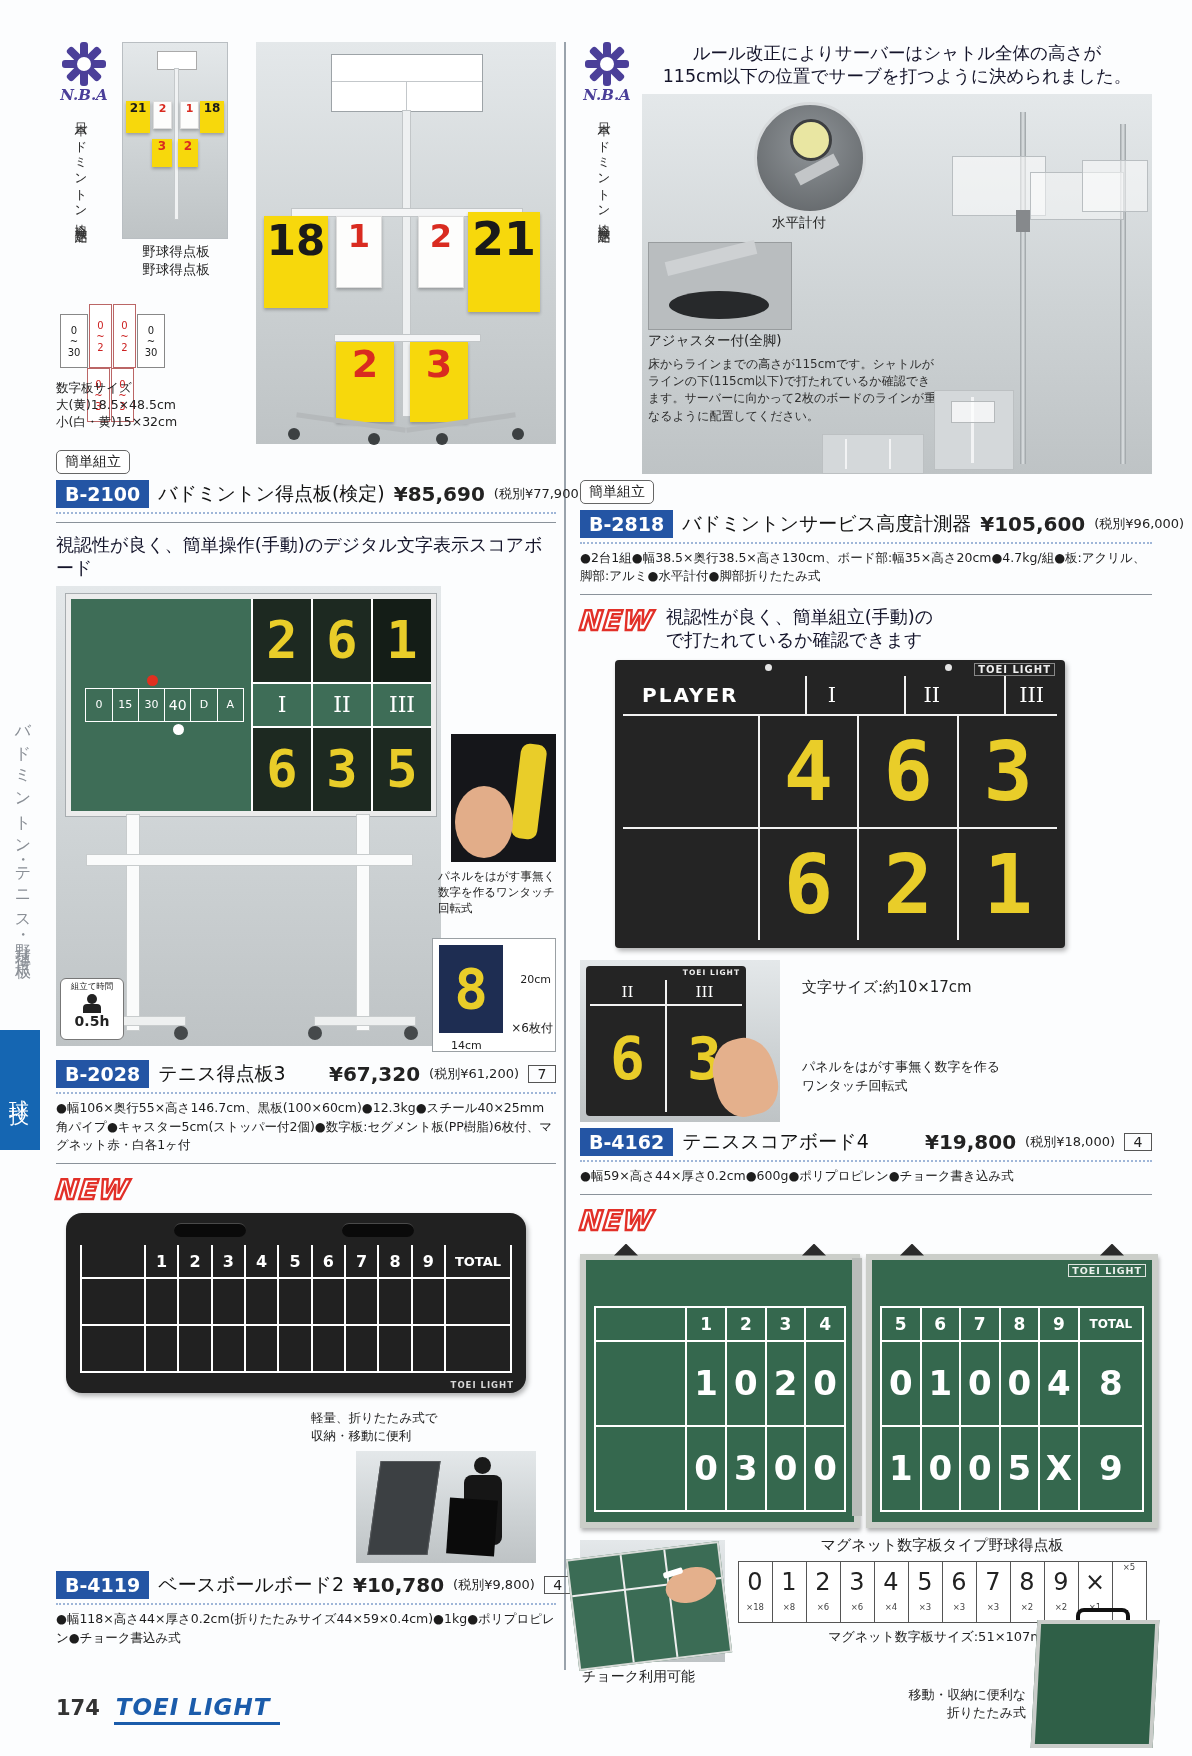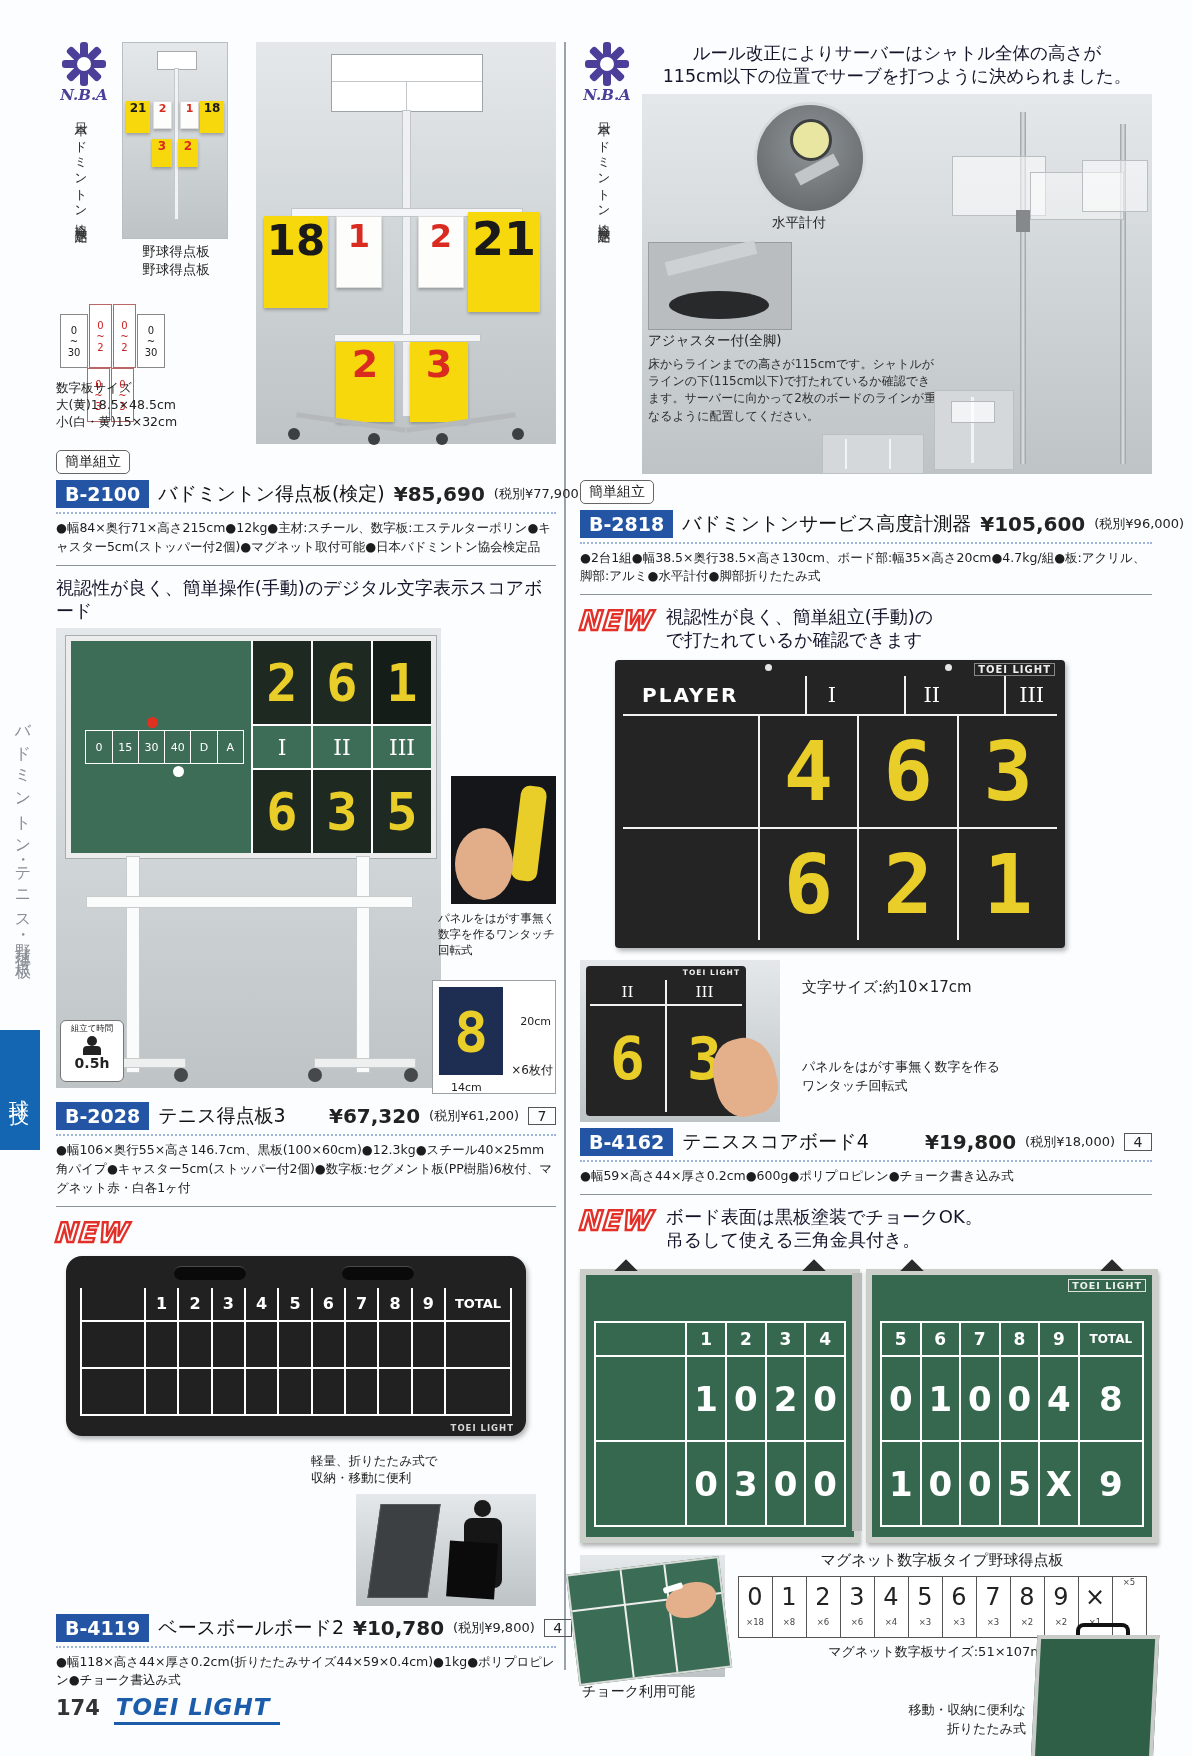--- a/index.html
+++ b/index.html
@@ -186,21 +186,20 @@
         </div>
       </div>
       <div class="easy">簡単組立</div>
       <div class="prodline">
         <span class="code">B-2100</span>
         <span class="pname">バドミントン得点板(検定)</span>
         <span class="price">¥85,690</span>
         <span class="tax">(税別¥77,900)</span>
         <span class="refbox">9</span>
       </div>
-      <div class="desc">●幅84×奥行71×高さ215cm●12kg●主材:スチール、数字板:エステルターポリン●キャスター5cm(ストッパー付2個)●マグネット取付可能●日本バドミントン協会検定品</div>
     </div>
 
     <hr class="hdiv">
 
     <div>
       <div class="headline">視認性が良く、簡単操作(手動)のデジタル文字表示スコアボード</div>
       <div style="position:relative;height:468px;margin-top:6px;">
         <div class="photo" style="position:absolute;left:0;top:0;width:385px;height:460px;">
 
           <div class="abs" style="left:10px;top:8px;width:360px;height:212px;background:#3e6d57;border:5px solid #ececec;box-shadow:0 0 0 1px #a8adb0;">
@@ -245,21 +244,21 @@
               <div class="bb-cell" style="flex:1;border:1.5px solid #fff;font-size:11px;">
                   <span>0</span>
                 </div>
               <div class="bb-cell" style="flex:1;border:1.5px solid #fff;border-left:none;font-size:11px;">
                   <span>15</span>
                 </div>
               <div class="bb-cell" style="flex:1;border:1.5px solid #fff;border-left:none;font-size:11px;position:relative;">
                   <span>30</span>
                 <span class="abs" style="left:8px;top:-14px;width:11px;height:11px;border-radius:50%;background:#e03020;"></span>
                 </div>
-              <div class="bb-cell" style="flex:1;border:1.5px solid #fff;border-left:none;font-size:11px;position:relative;">
+              <div class="bb-cell" style="flex:1;border:1.5px solid #fff;border-left:none;font-size:14px;position:relative;">
                   <span>40</span>
                 <span class="abs" style="left:8px;bottom:-14px;width:11px;height:11px;border-radius:50%;background:#fff;"></span>
                 </div>
               <div class="bb-cell" style="flex:1;border:1.5px solid #fff;border-left:none;font-size:11px;">
                   <span>D</span>
                 </div>
               <div class="bb-cell" style="flex:1;border:1.5px solid #fff;border-left:none;font-size:11px;">
                   <span>A</span>
                 </div>
             </div>
@@ -560,24 +559,20 @@
         <span class="refbox">4</span>
       </div>
       <div class="desc">●幅59×高さ44×厚さ0.2cm●600g●ポリプロピレン●チョーク書き込み式</div>
     </div>
 
     <hr class="hdiv">
 
     <div>
       <div style="display:flex;gap:12px;align-items:flex-start;">
         <span class="newb">NEW</span>
-        <div class="headline big">
-          <div>ボード表面は黒板塗装でチョークOK。</div>
-          <div>吊るして使える三角金具付き。</div>
-        </div>
       </div>
       <div style="position:relative;height:496px;margin-top:12px;">
 
         <div class="abs" style="left:0;top:6px;width:268px;height:262px;background:#35684e;border:6px solid #cbcec9;box-shadow:1px 3px 4px rgba(0,0,0,.3);">
           <div class="abs" style="left:28px;top:-16px;width:24px;height:12px;background:#2b2b2b;clip-path:polygon(50% 0,100% 100%,0 100%);"></div>
           <div class="abs" style="right:28px;top:-16px;width:24px;height:12px;background:#2b2b2b;clip-path:polygon(50% 0,100% 100%,0 100%);"></div>
           <div class="abs" style="left:8px;right:8px;top:46px;bottom:10px;display:flex;flex-direction:column;">
             <div style="height:32px;display:flex;border:2.5px solid #fff;">
               <div class="bb-cell" style="width:36%;"></div>
               <div class="bb-cell" style="flex:1;border-left:2.5px solid #fff;font-size:17px;font-weight:700;">

